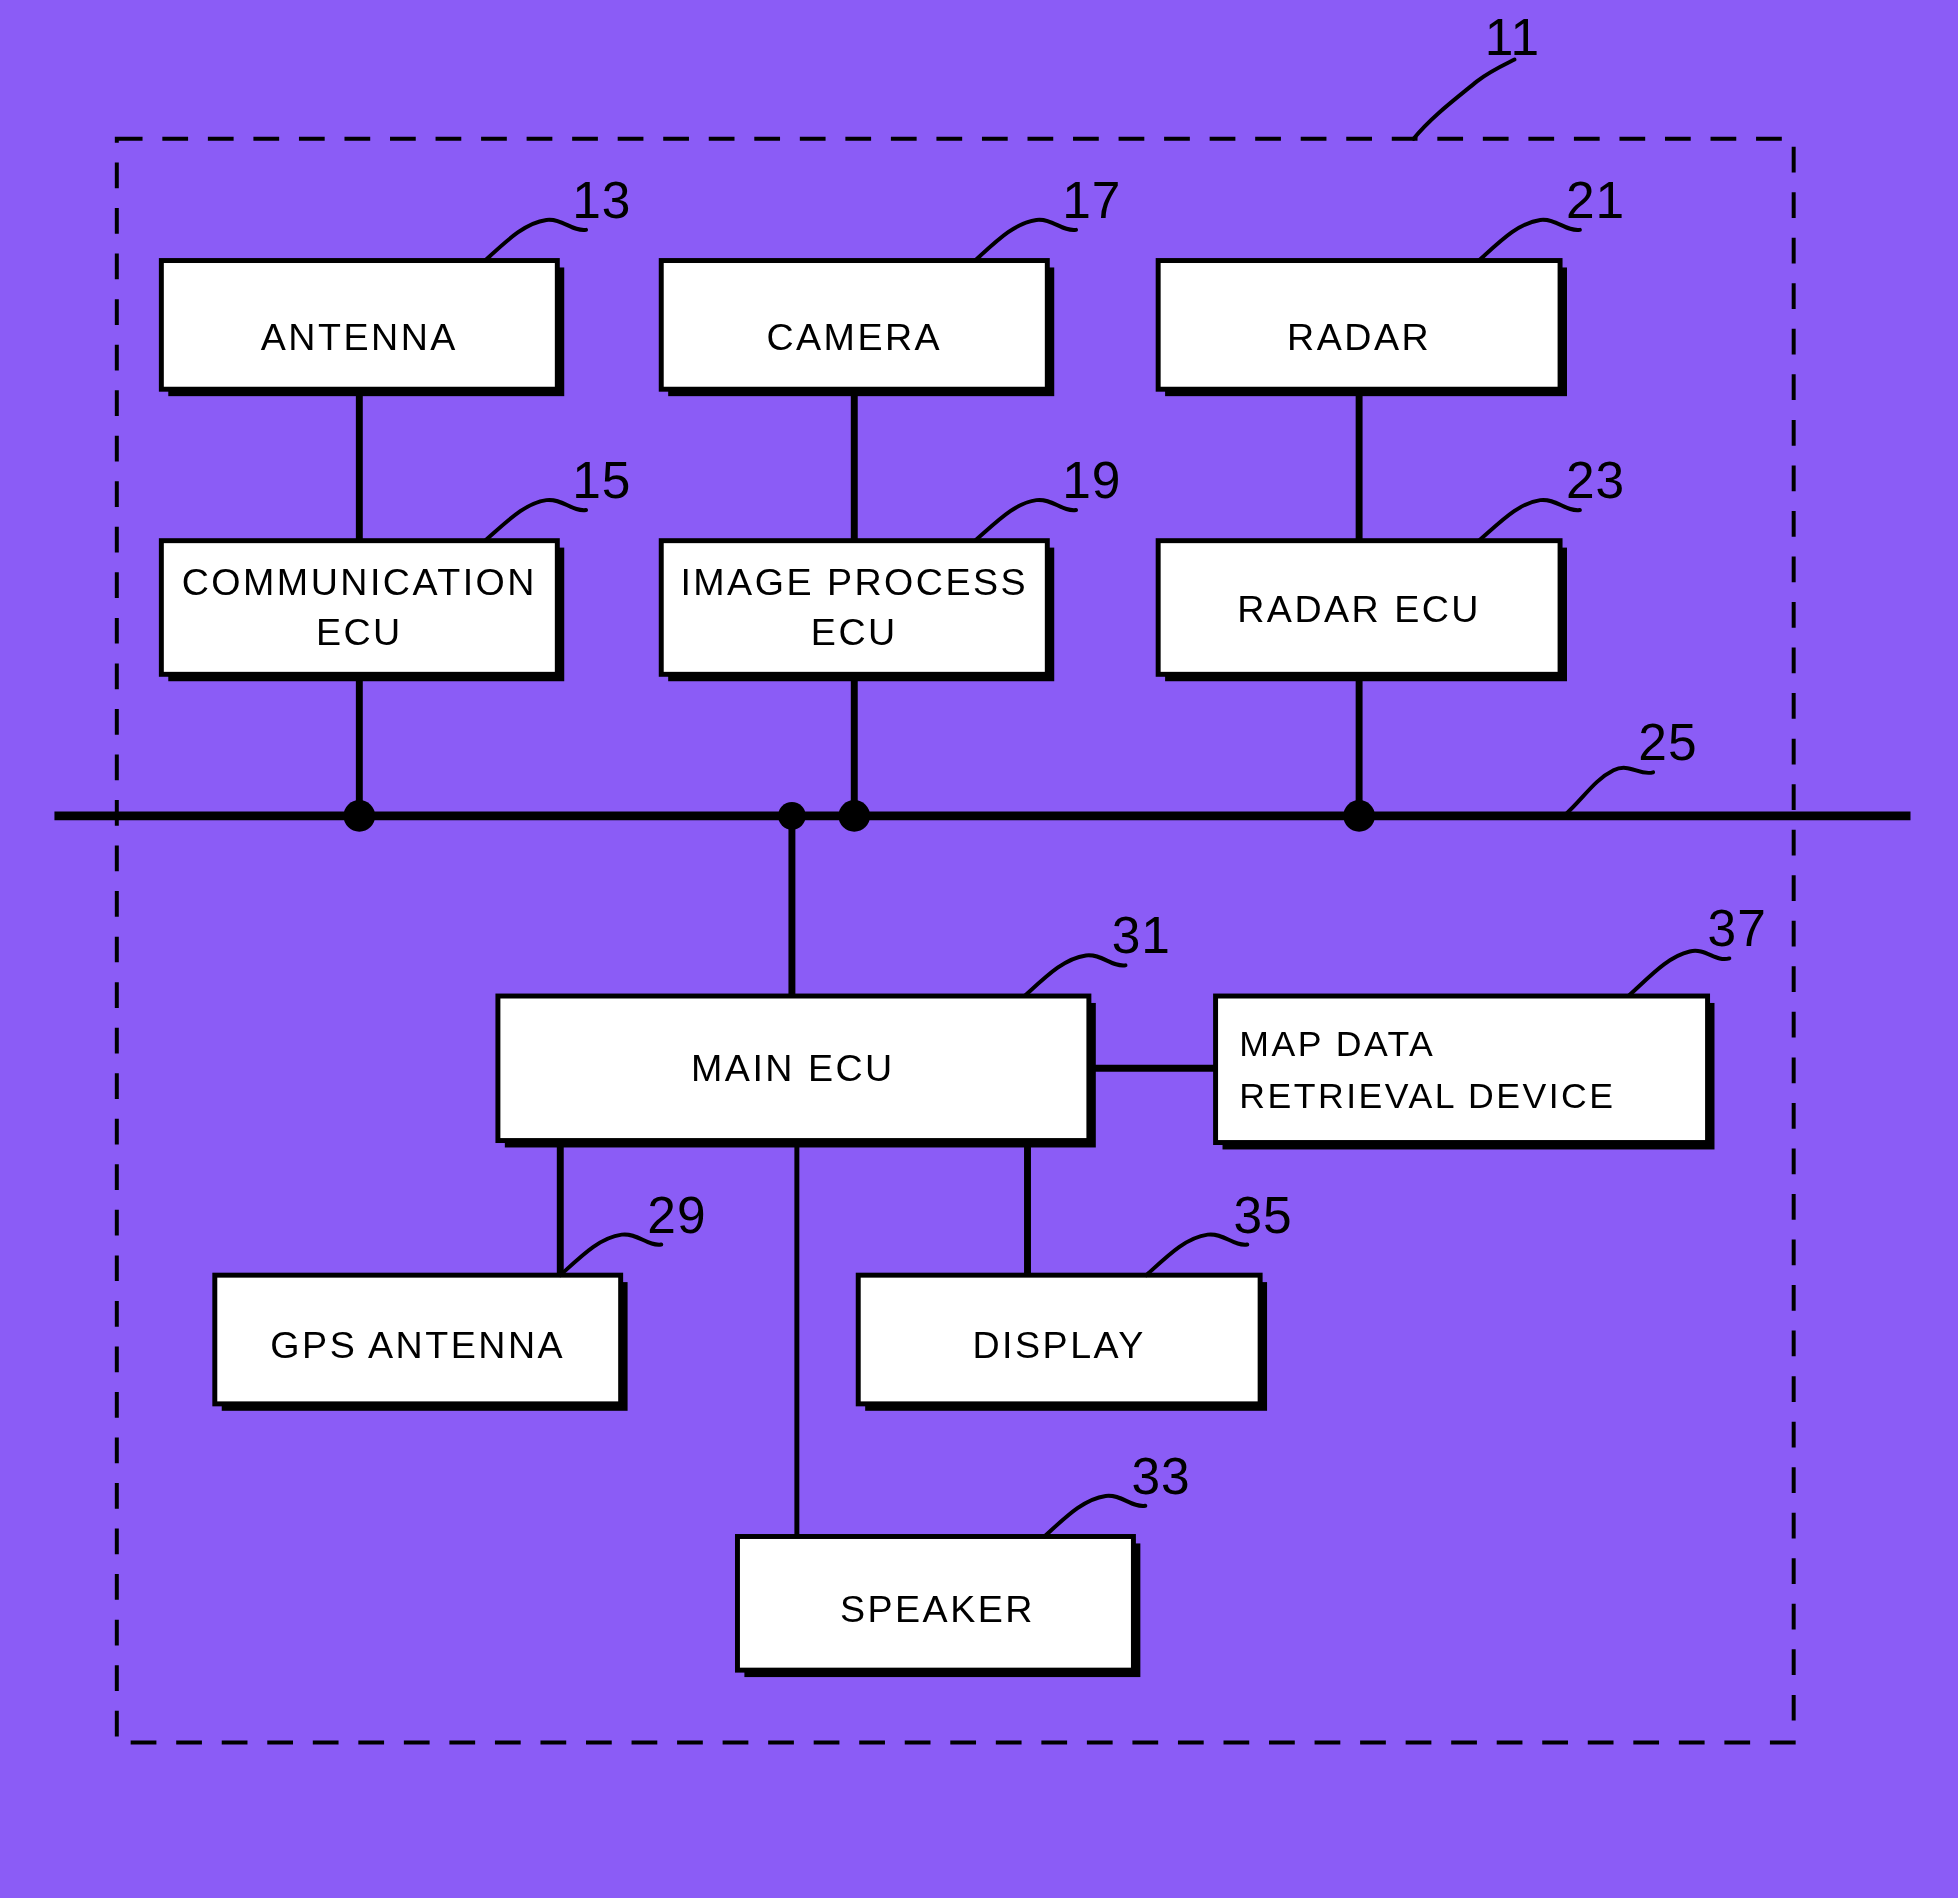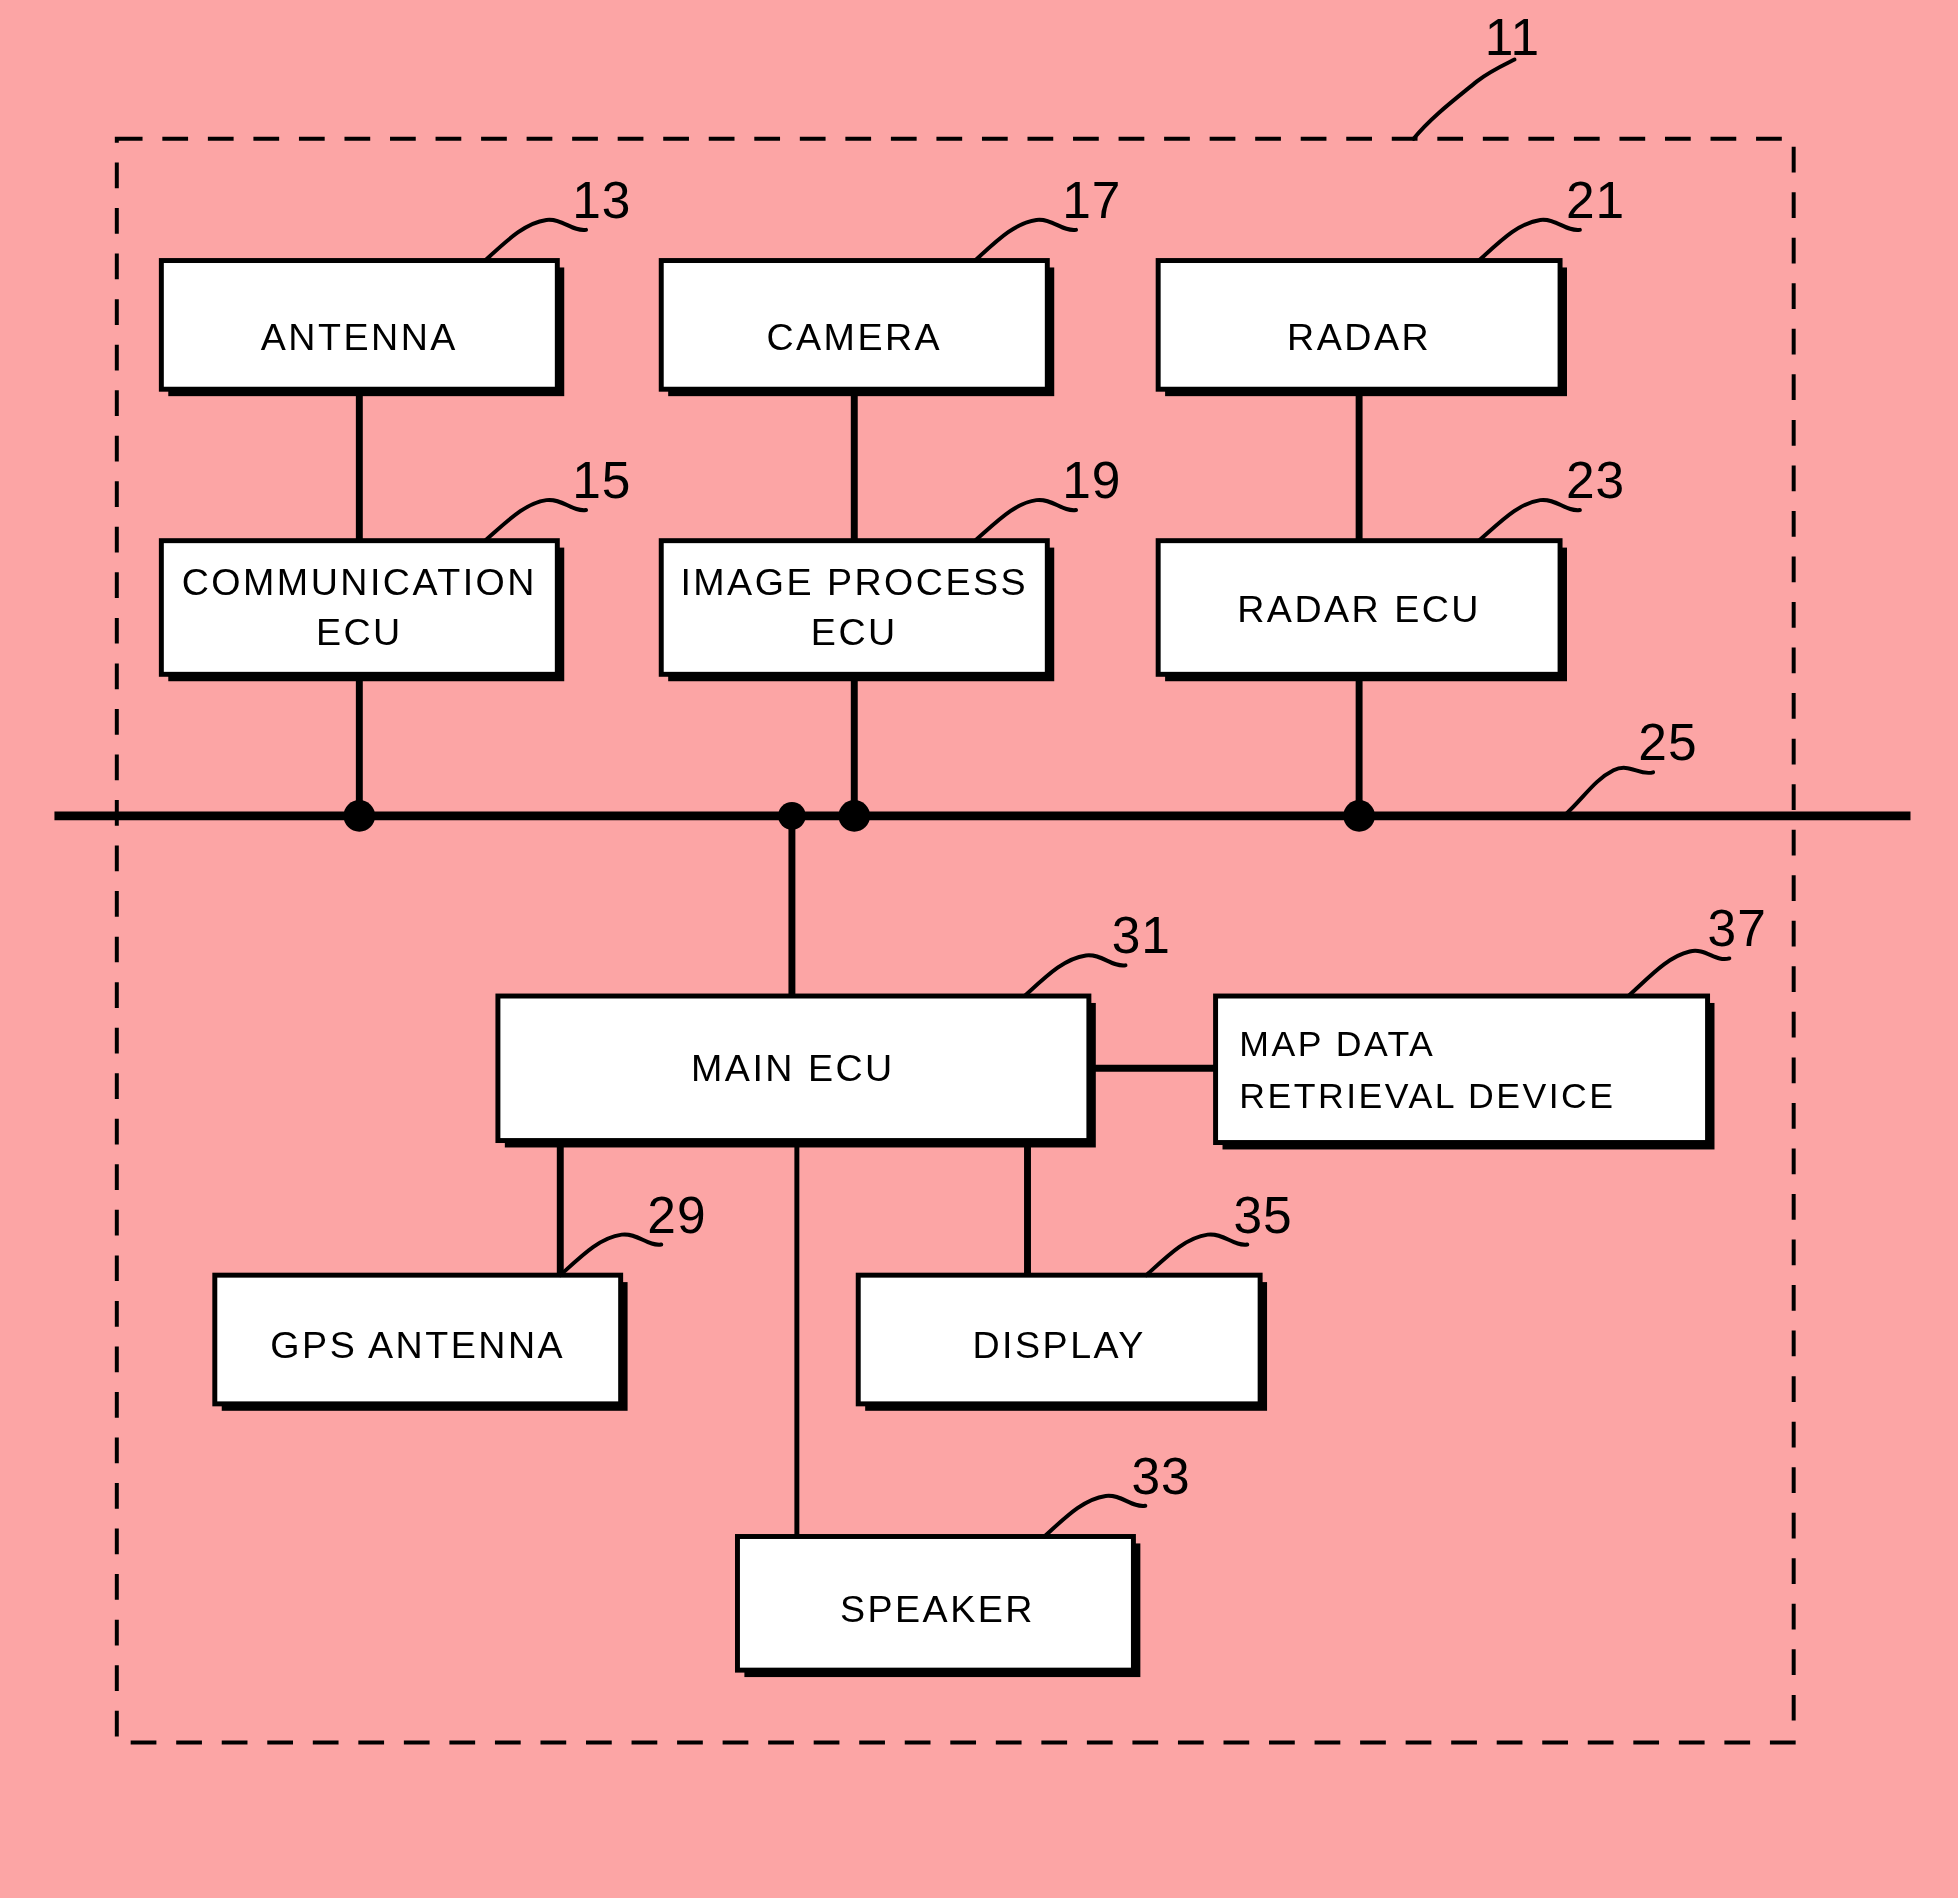--- a/index.html
+++ b/index.html
@@ -7,21 +7,21 @@
     padding: 0;
     background: #ffffff;
   }
   body {
     font-family: "Liberation Sans", sans-serif;
   }
   #sheet {
     position: relative;
     width: 1958px;
     height: 1899px;
-    background: #fca5a5;
+    background: #8b5cf6;
     overflow: hidden;
   }
   #sheet svg {
     position: absolute;
     left: 0;
     top: 0;
   }
   
   .box-label {
     font-family: "Liberation Sans", sans-serif;

